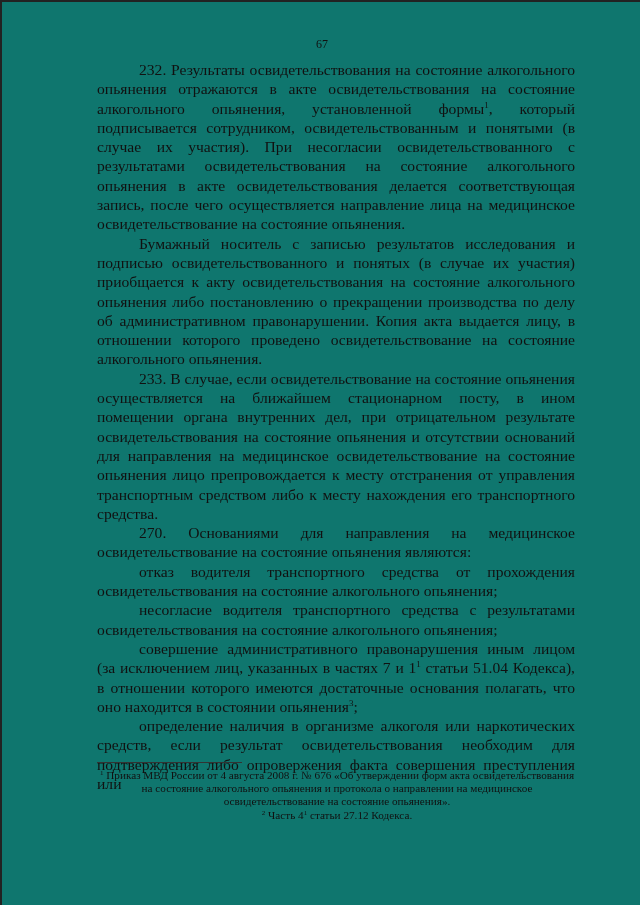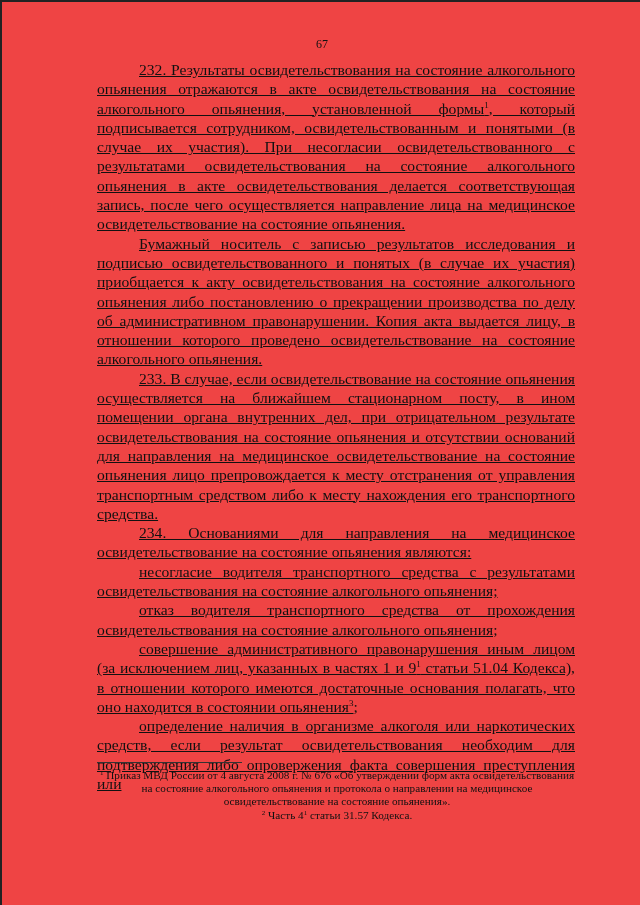--- a/index.html
+++ b/index.html
@@ -1,30 +1,30 @@
 <!DOCTYPE html>
 <html><head>
 <meta charset="utf-8">
 <style>
   html, body { margin: 0; padding: 0; background: #ffffff; }
   body { width: 640px; height: 905px; position: relative; overflow: hidden; }
   .page {
     position: absolute; left: 0; top: 0; width: 640px; height: 905px;
-    background: #ef4444;
+    background: #0f766e;
     border-left: 2px solid #222; border-top: 2px solid #222;
     box-sizing: border-box;
   }
   .page-num {
     position: absolute; top: 35px; left: 0; width: 640px; text-align: center;
     font-family: "Liberation Serif", serif; font-size: 12px; color: #111;
   }
   .body {
     position: absolute; left: 95px; top: 58px; width: 478px;
     font-family: "Liberation Serif", serif; font-size: 15.6px; line-height: 19.3px;
-    color: #111; text-align: justify; text-justify: inter-word; text-decoration: underline;
+    color: #111; text-align: justify; text-justify: inter-word;
   }
   .body p { margin: 0; text-indent: 42px; }
   sup { font-size: 9px; line-height: 0; vertical-align: 6px; }
   .rule {
     position: absolute; left: 95px; top: 760px; width: 145px; height: 1px; background: #333;
   }
   .footnotes {
     position: absolute; left: 95px; top: 767px; width: 480px;
     font-family: "Liberation Serif", serif; font-size: 11.2px; line-height: 13.2px;
     color: #111; text-align: center;
@@ -35,26 +35,26 @@
 </head>
 <body>
 
 <div class="page">
   <div class="page-num">67</div>
 
   <div class="body">
     <p><span>232. Результаты освидетельствования на состояние алкогольного опьянения отражаются в акте освидетельствования на состояние алкогольного опьянения, установленной формы</span><sup>1</sup><span>, который подписывается сотрудником, освидетельствованным и понятыми (в случае их участия). При несогласии освидетельствованного с результатами освидетельствования на состояние алкогольного опьянения в акте освидетельствования делается соответствующая запись, после чего осуществляется направление лица на медицинское освидетельствование на состояние опьянения.</span></p>
     <p>Бумажный носитель с записью результатов исследования и подписью освидетельствованного и понятых (в случае их участия) приобщается к акту освидетельствования на состояние алкогольного опьянения либо постановлению о прекращении производства по делу об административном правонарушении. Копия акта выдается лицу, в отношении которого проведено освидетельствование на состояние алкогольного опьянения.</p>
     <p>233. В случае, если освидетельствование на состояние опьянения осуществляется на ближайшем стационарном посту, в ином помещении органа внутренних дел, при отрицательном результате освидетельствования на состояние опьянения и отсутствии оснований для направления на медицинское освидетельствование на состояние опьянения лицо препровождается к месту отстранения от управления транспортным средством либо к месту нахождения его транспортного средства.</p>
-    <p>234. Основаниями для направления на медицинское освидетельствование на состояние опьянения являются:</p>
+    <p>270. Основаниями для направления на медицинское освидетельствование на состояние опьянения являются:</p>
+    <p>отказ водителя транспортного средства от прохождения освидетельствования на состояние алкогольного опьянения;</p>
     <p>несогласие водителя транспортного средства с результатами освидетельствования на состояние алкогольного опьянения;</p>
-    <p>отказ водителя транспортного средства от прохождения освидетельствования на состояние алкогольного опьянения;</p>
-    <p><span>совершение административного правонарушения иным лицом (за исключением лиц, указанных в частях 1 и 9</span><sup>1</sup><span> статьи 51.04 Кодекса), в отношении которого имеются достаточные основания полагать, что оно находится в состоянии опьянения</span><sup>3</sup><span>;</span></p>
+    <p><span>совершение административного правонарушения иным лицом (за исключением лиц, указанных в частях 7 и 1</span><sup>1</sup><span> статьи 51.04 Кодекса), в отношении которого имеются достаточные основания полагать, что оно находится в состоянии опьянения</span><sup>3</sup><span>;</span></p>
     <p>определение наличия в организме алкоголя или наркотических средств, если результат освидетельствования необходим для подтверждения либо опровержения факта совершения преступления или</p>
   </div>
 
   <div class="rule"></div>
 
   <div class="footnotes">
     <div><sup>1</sup><span> Приказ МВД России от 4 августа 2008 г. № 676 «Об утверждении форм акта освидетельствования на состояние алкогольного опьянения и протокола о направлении на медицинское освидетельствование на состояние опьянения».</span></div>
-    <div><sup>2</sup><span> Часть 4</span><sup>1</sup><span> статьи 31.57 Кодекса.</span></div>
+    <div><sup>2</sup><span> Часть 4</span><sup>1</sup><span> статьи 27.12 Кодекса.</span></div>
   </div>
 </div>
 
 </body></html>

